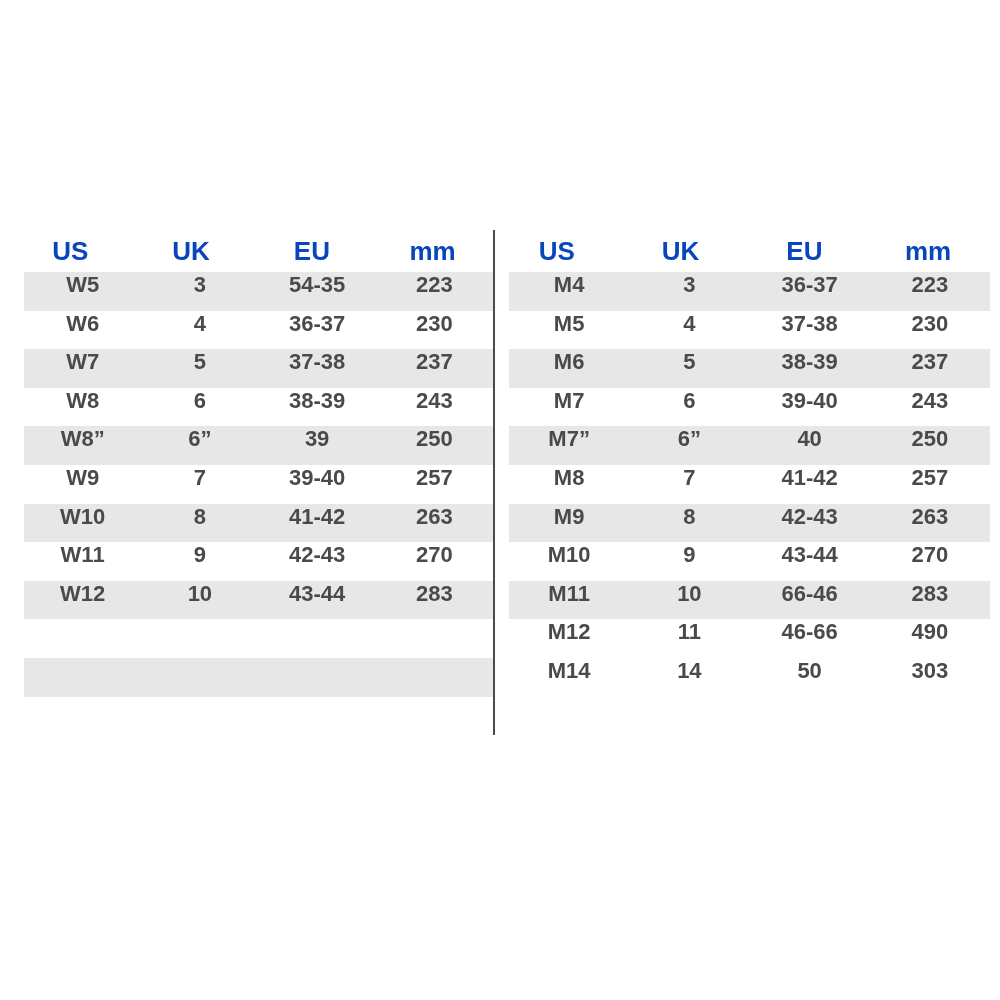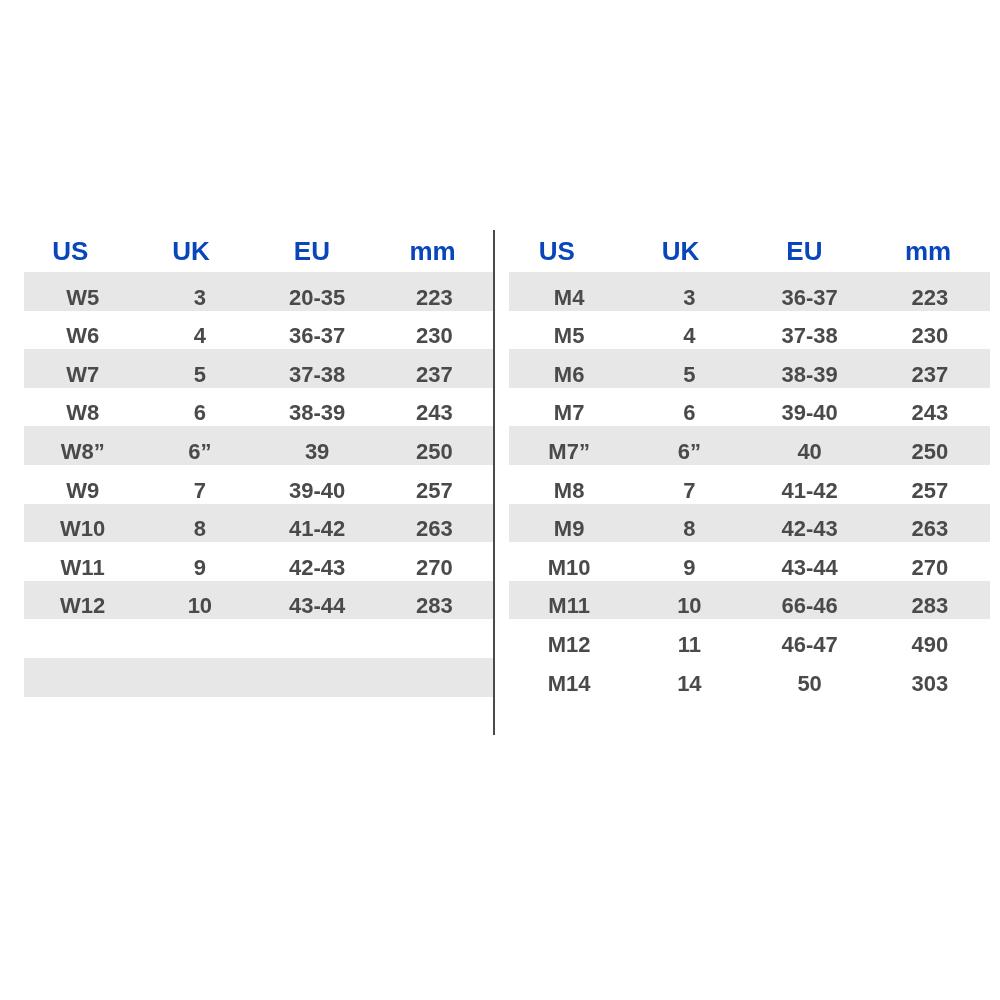--- a/index.html
+++ b/index.html
@@ -41,21 +41,21 @@
     align-items: center;
   }
   .colhead .cell {
     color: #0a46bb;
     font-weight: bold;
     font-size: 26px;
   }
   .trow {
     display: flex;
     height: 38.6px;
-    align-items: flex-end;
+    align-items: flex-start;
     margin-left: 14px;
   }
   .trow.stripe { background: #e8e7e7; }
   .cell {
     width: 25%;
     text-align: center;
     color: #4a4a4a;
     font-weight: bold;
     font-size: 22px;
   }
@@ -69,21 +69,21 @@
       <div class="colhead">
         <div class="cell">US</div>
         <div class="cell">UK</div>
         <div class="cell">EU</div>
         <div class="cell">mm</div>
       </div>
       <div>
           <div class="trow stripe">
             <div class="cell">W5</div>
             <div class="cell">3</div>
-            <div class="cell">20-35</div>
+            <div class="cell">54-35</div>
             <div class="cell">223</div>
           </div>
           <div class="trow">
             <div class="cell">W6</div>
             <div class="cell">4</div>
             <div class="cell">36-37</div>
             <div class="cell">230</div>
           </div>
           <div class="trow stripe">
             <div class="cell">W7</div>
@@ -205,21 +205,21 @@
           </div>
           <div class="trow stripe">
             <div class="cell">M11</div>
             <div class="cell">10</div>
             <div class="cell">66-46</div>
             <div class="cell">283</div>
           </div>
           <div class="trow">
             <div class="cell">M12</div>
             <div class="cell">11</div>
-            <div class="cell">46-47</div>
+            <div class="cell">46-66</div>
             <div class="cell">490</div>
           </div>
           <div class="trow">
             <div class="cell">M14</div>
             <div class="cell">14</div>
             <div class="cell">50</div>
             <div class="cell">303</div>
           </div>
         </div>
     </div>

